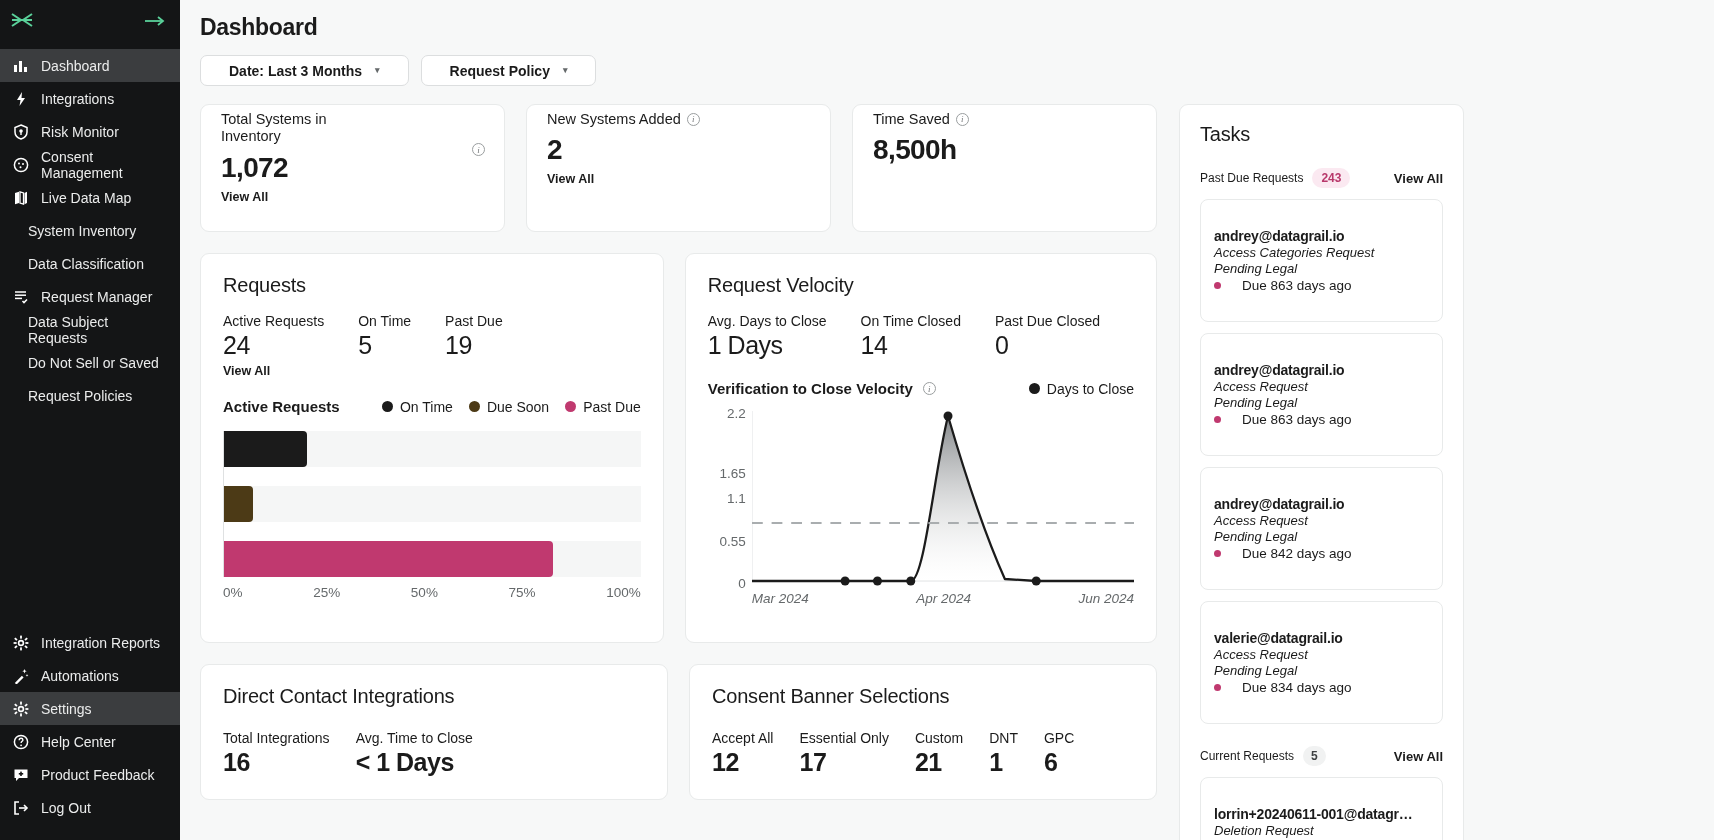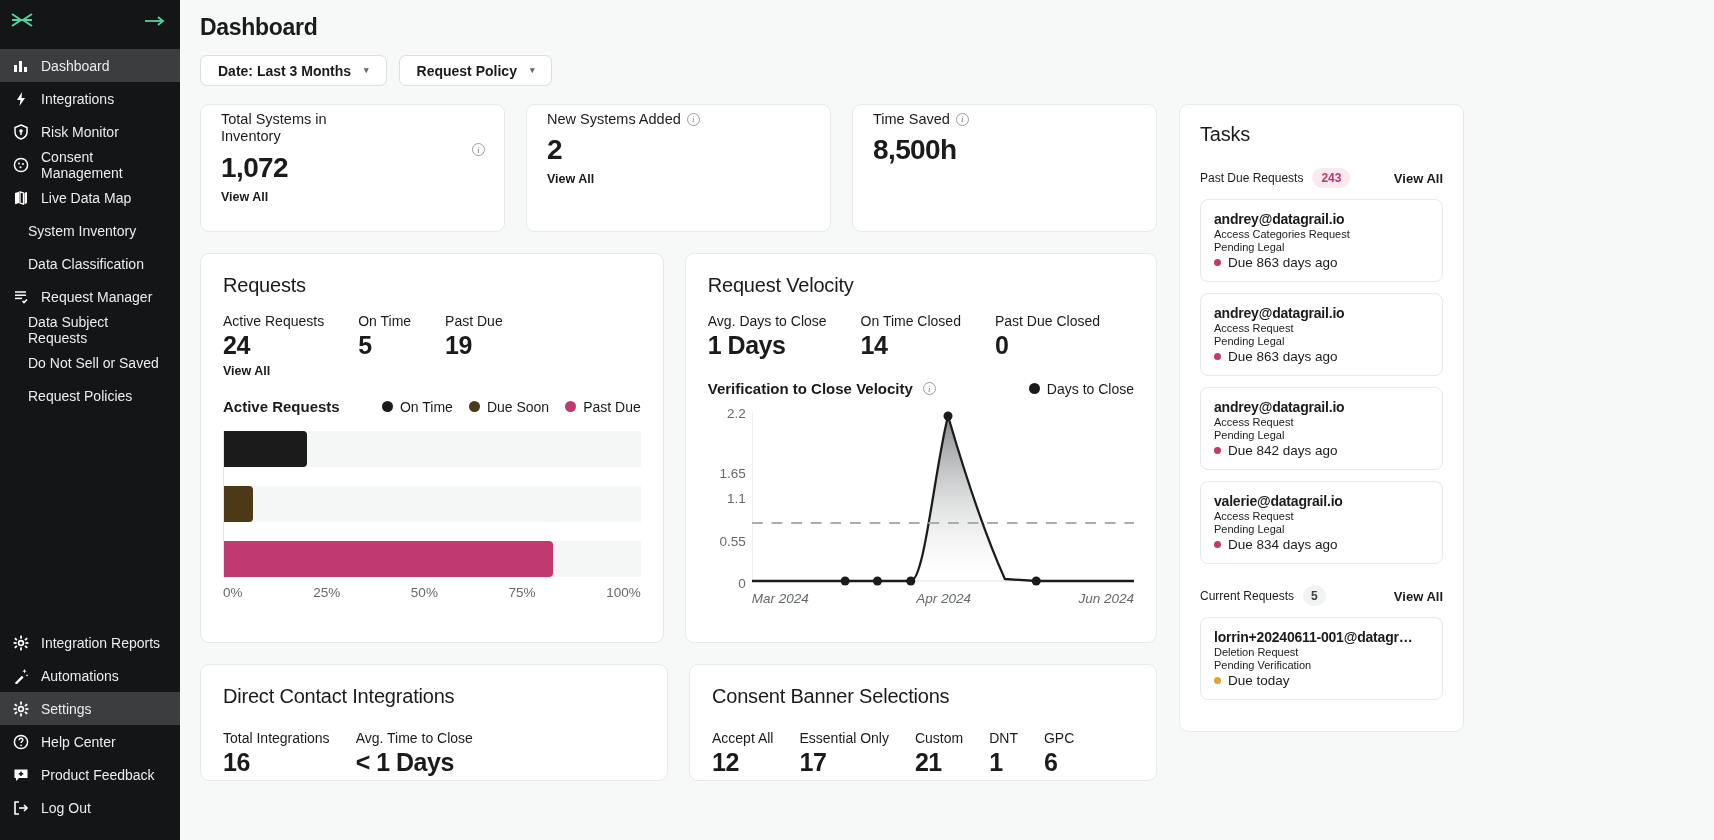--- a/index.html
+++ b/index.html
@@ -20,21 +20,21 @@
     background: #f7f8f8;
   }
   .page-title {
     font-size: 23px; font-weight: bold; letter-spacing: -0.3px;
     padding: 14px 0 0 0;
   }
   .filter-row { display: flex; gap: 12px; margin-top: 14px; }
   .filter-btn {
     background: #ffffff; border: 1px solid #dcdedf; border-radius: 7px;
     height: 31px; display: flex; align-items: center; gap: 13px;
-    padding: 0 17px; font-size: 14px; font-weight: bold; color: #1b1b1b;
+    padding: 0 28px; font-size: 14px; font-weight: bold; color: #1b1b1b;
     cursor: pointer; white-space: nowrap;
   }
   .chev { font-size: 9px; color: #65696b; transform: translateY(-1px); }
 
   
   .cols { display: flex; gap: 22px; margin-top: 18px; align-items: flex-start; }
   .left-col { width: 957px; flex: none; }
   .right-col { width: 285px; flex: none; }
 
   .card {
@@ -62,21 +62,21 @@
   }
   .info-tr { position: absolute; right: 19px; top: 38px; margin: 0; }
 
   
   .panel-row { display: flex; gap: 21px; margin-top: 21px; }
   .panel { flex: 1; padding: 20px 22px; }
   .panel-title { font-size: 20px; letter-spacing: -0.2px; }
   .kpi-row { display: flex; margin-top: 16px; }
   .kpi { margin-right: 34px; }
   .kpi .k-label { font-size: 14px; color: #1b1b1b; white-space: nowrap; }
-  .kpi .k-value { font-size: 25px; font-weight: bold; letter-spacing: -0.5px; margin-top: 2px; }
+  .kpi .k-value { font-size: 25px; font-weight: normal; letter-spacing: -0.5px; margin-top: 2px; }
   .kpi .k-link { font-size: 12.5px; font-weight: bold; margin-top: 4px; cursor: pointer; }
 
   .chart-head {
     display: flex; align-items: center; margin-top: 14px; gap: 6px;
   }
   .chart-head .ch-title { font-size: 15px; font-weight: bold; }
   .legend { display: flex; gap: 16px; margin-left: auto; align-items: center; }
   .leg { display: flex; align-items: center; gap: 7px; font-size: 14px; color: #1b1b1b; }
   .dot { width: 11px; height: 11px; border-radius: 50%; display: inline-block; }
 
@@ -117,36 +117,36 @@
     display: flex; align-items: center; gap: 9px; margin-top: 22px; margin-bottom: 11px;
   }
   .task-sec-head .t-label { font-size: 12px; font-weight: normal; }
   .count-badge {
     background: #fbe9f1; color: #b8386b; font-size: 12px; font-weight: bold;
     border-radius: 11px; padding: 3px 9px;
   }
   .count-badge.grey { background: #f1f2f2; color: #3d4042; padding: 3px 8px; }
   .task-viewall { margin-left: auto; font-size: 13px; font-weight: bold; cursor: pointer; }
   .task-card {
-    border: 1px solid #e8eaea; border-radius: 8px; padding: 11px 13px; margin-bottom: 11px;
+    border: 1px solid #e8eaea; border-radius: 8px; padding: 28px 13px; margin-bottom: 11px;
     background: #fff; cursor: pointer;
   }
   .task-card .email {
     font-size: 14px; font-weight: bold; letter-spacing: -0.2px;
     white-space: nowrap; overflow: hidden; text-overflow: ellipsis;
   }
-  .task-card .line { font-size: 11px; color: #1b1b1b; margin-top: 1px; }
+  .task-card .line { font-size: 13px; color: #1b1b1b; margin-top: 1px; font-style: italic; }
   .task-card .due {
-    font-size: 13.5px; margin-top: 2px; display: flex; align-items: center; gap: 7px;
+    font-size: 13.5px; margin-top: 2px; display: flex; align-items: center; gap: 21px;
   }
   .due-dot { width: 7px; height: 7px; border-radius: 50%; display: inline-block; }
 
   
   .bot-row { display: flex; gap: 21px; margin-top: 21px; }
-  .bot-panel { flex: 1; padding: 20px 22px; height: 117px; }
+  .bot-panel { flex: 1; padding: 20px 22px; height: 136px; }
   .bot-kpis { display: flex; margin-top: 22px; }
   .bot-kpi { margin-right: 26px; }
   .bot-kpi .bk-label { font-size: 14px; white-space: nowrap; }
   .bot-kpi .bk-value { font-size: 25px; font-weight: bold; letter-spacing: -0.5px; margin-top: 2px; }
 
   
   .sidebar {
     position: absolute; left: 0; top: 0; width: 180px; height: 840px;
     background: #141516; color: #fff; z-index: 50;
     display: flex; flex-direction: column;

